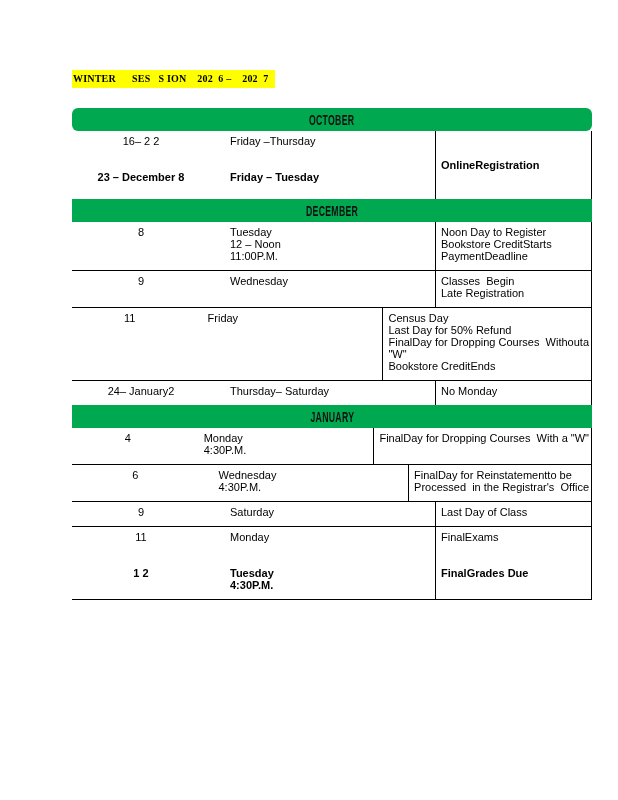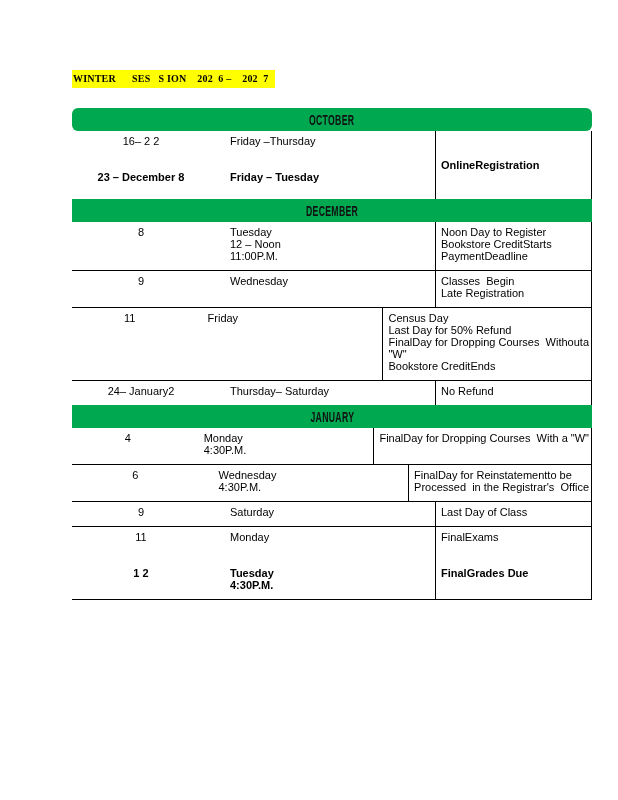--- a/index.html
+++ b/index.html
@@ -140,21 +140,21 @@
             <div class="line">24– January2</div>
           </div>
         </div>
         <div class="col col-day">
           <div class="entry">
             <div class="line">Thursday– Saturday</div>
           </div>
         </div>
         <div class="col col-desc">
           <div class="entry">
-            <div class="line">No Refund</div>
+            <div class="line">No Monday</div>
           </div>
         </div>
       </div>
       <div class="month-bar" style="background: rgb(0, 168, 80);">
         <div class="month-label">JANUARY</div>
       </div>
       <div class="block">
         <div class="col col-date">
           <div class="entry">
             <div class="line">4</div>

